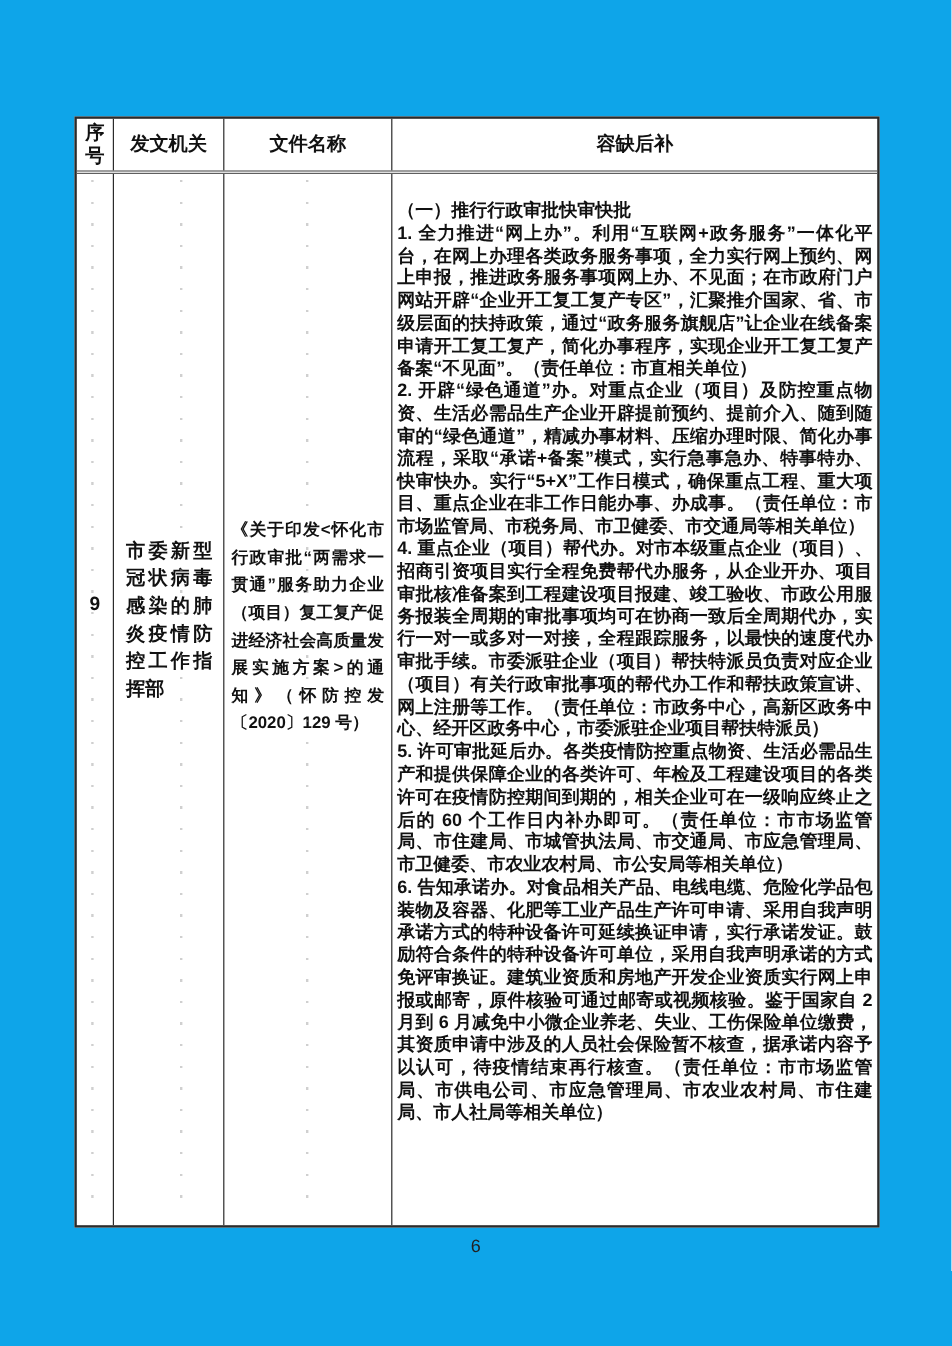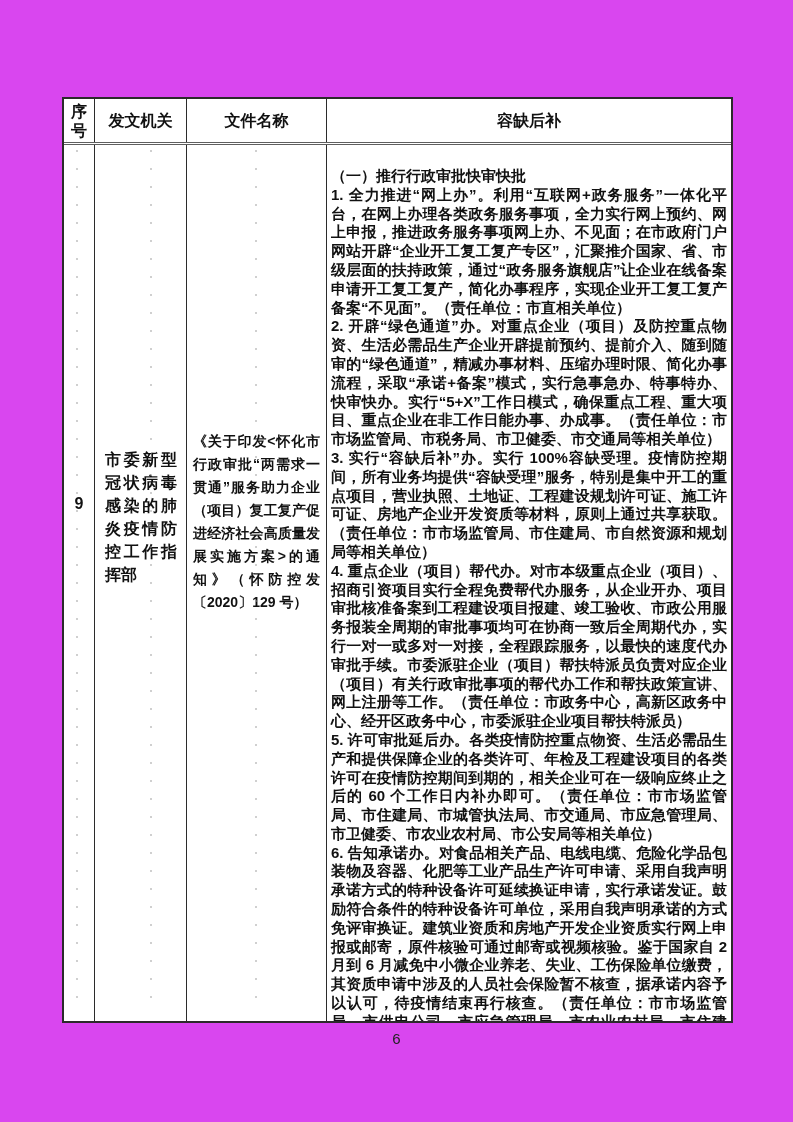--- a/index.html
+++ b/index.html
@@ -1,21 +1,21 @@
 <!DOCTYPE html>
 <html><head>
 <meta charset="utf-8">
 <style>
   html, body { margin: 0; padding: 0; background: #ffffff; }
   body {
     width: 793px; height: 1122px;
     font-family: "Liberation Sans", "DejaVu Sans", sans-serif;
     color: #111;
   }
-  .page { position: relative; width: 793px; height: 1122px; background: #d946ef; overflow: hidden; text-decoration: underline; }
+  .page { position: relative; width: 793px; height: 1122px; background: #0ea5e9; overflow: hidden; text-decoration: underline; }
 
   .doc-table {
     position: absolute; left: 62px; top: 97px;
     width: 671px; height: 926px;
     border: 2px solid #2b2b2b;
     box-sizing: border-box;
     display: flex; flex-direction: column;
     background: #fff;
   }
   .thead {
@@ -91,21 +91,20 @@
       <div class="cell td-index col1">9</div>
 
       <div class="cell td-authority col2">市委新型冠状病毒感染的肺炎疫情防控工作指挥部</div>
 
       <div class="cell td-title col3">《关于印发&lt;怀化市行政审批“两需求一贯通”服务助力企业（项目）复工复产促进经济社会高质量发展实施方案&gt;的通知》（怀防控发〔2020〕129 号）</div>
 
       <div class="cell td-content col4 last">
         <p>（一）推行行政审批快审快批</p>
         <p>1. 全力推进“网上办”。利用“互联网+政务服务”一体化平台，在网上办理各类政务服务事项，全力实行网上预约、网上申报，推进政务服务事项网上办、不见面；在市政府门户网站开辟“企业开工复工复产专区”，汇聚推介国家、省、市级层面的扶持政策，通过“政务服务旗舰店”让企业在线备案申请开工复工复产，简化办事程序，实现企业开工复工复产备案“不见面”。（责任单位：市直相关单位）</p>
         <p>2. 开辟“绿色通道”办。对重点企业（项目）及防控重点物资、生活必需品生产企业开辟提前预约、提前介入、随到随审的“绿色通道”，精减办事材料、压缩办理时限、简化办事流程，采取“承诺+备案”模式，实行急事急办、特事特办、快审快办。实行“5+X”工作日模式，确保重点工程、重大项目、重点企业在非工作日能办事、办成事。（责任单位：市市场监管局、市税务局、市卫健委、市交通局等相关单位）</p>
-        <p>3. 实行“容缺后补”办。实行 100%容缺受理。疫情防控期间，所有业务均提供“容缺受理”服务，特别是集中开工的重点项目，营业执照、土地证、工程建设规划许可证、施工许可证、房地产企业开发资质等材料，原则上通过共享获取。（责任单位：市市场监管局、市住建局、市自然资源和规划局等相关单位）</p>
         <p>4. 重点企业（项目）帮代办。对市本级重点企业（项目）、招商引资项目实行全程免费帮代办服务，从企业开办、项目审批核准备案到工程建设项目报建、竣工验收、市政公用服务报装全周期的审批事项均可在协商一致后全周期代办，实行一对一或多对一对接，全程跟踪服务，以最快的速度代办审批手续。市委派驻企业（项目）帮扶特派员负责对应企业（项目）有关行政审批事项的帮代办工作和帮扶政策宣讲、网上注册等工作。（责任单位：市政务中心，高新区政务中心、经开区政务中心，市委派驻企业项目帮扶特派员）</p>
         <p>5. 许可审批延后办。各类疫情防控重点物资、生活必需品生产和提供保障企业的各类许可、年检及工程建设项目的各类许可在疫情防控期间到期的，相关企业可在一级响应终止之后的 60 个工作日内补办即可。（责任单位：市市场监管局、市住建局、市城管执法局、市交通局、市应急管理局、市卫健委、市农业农村局、市公安局等相关单位）</p>
         <p>6. 告知承诺办。对食品相关产品、电线电缆、危险化学品包装物及容器、化肥等工业产品生产许可申请、采用自我声明承诺方式的特种设备许可延续换证申请，实行承诺发证。鼓励符合条件的特种设备许可单位，采用自我声明承诺的方式免评审换证。建筑业资质和房地产开发企业资质实行网上申报或邮寄，原件核验可通过邮寄或视频核验。鉴于国家自 2 月到 6 月减免中小微企业养老、失业、工伤保险单位缴费，其资质申请中涉及的人员社会保险暂不核查，据承诺内容予以认可，待疫情结束再行核查。（责任单位：市市场监管局、市供电公司、市应急管理局、市农业农村局、市住建局、市人社局等相关单位）</p>
 
       </div>
     </div>
 
   </div>
 
   <div class="scan-dots dots-a"></div>

